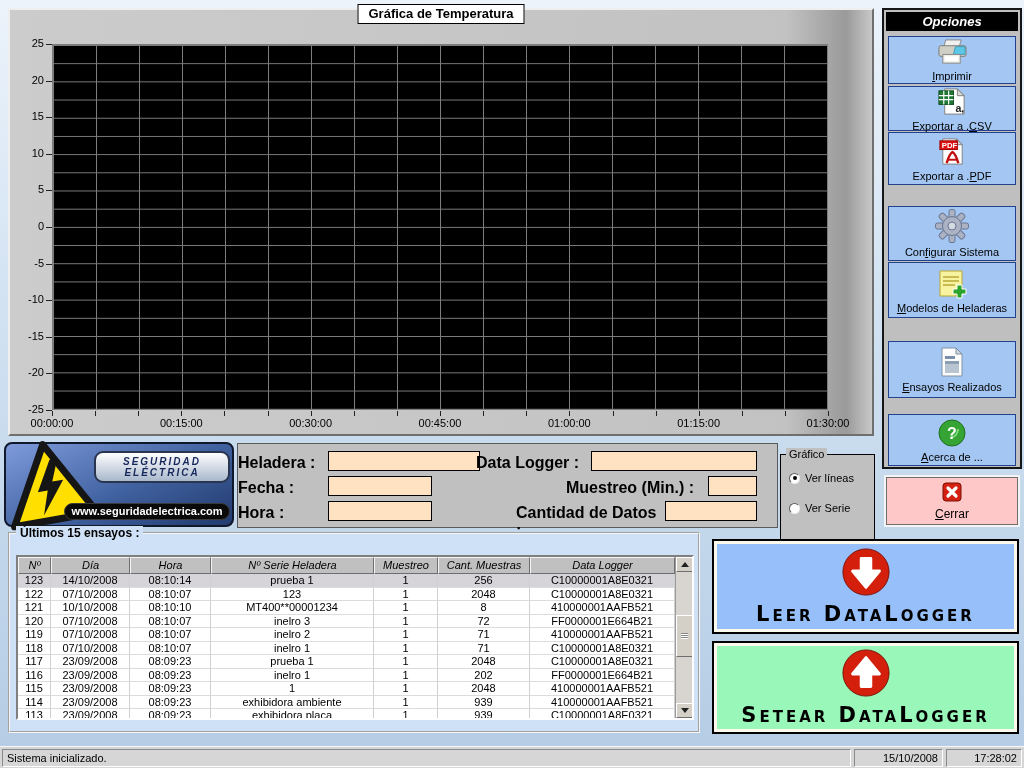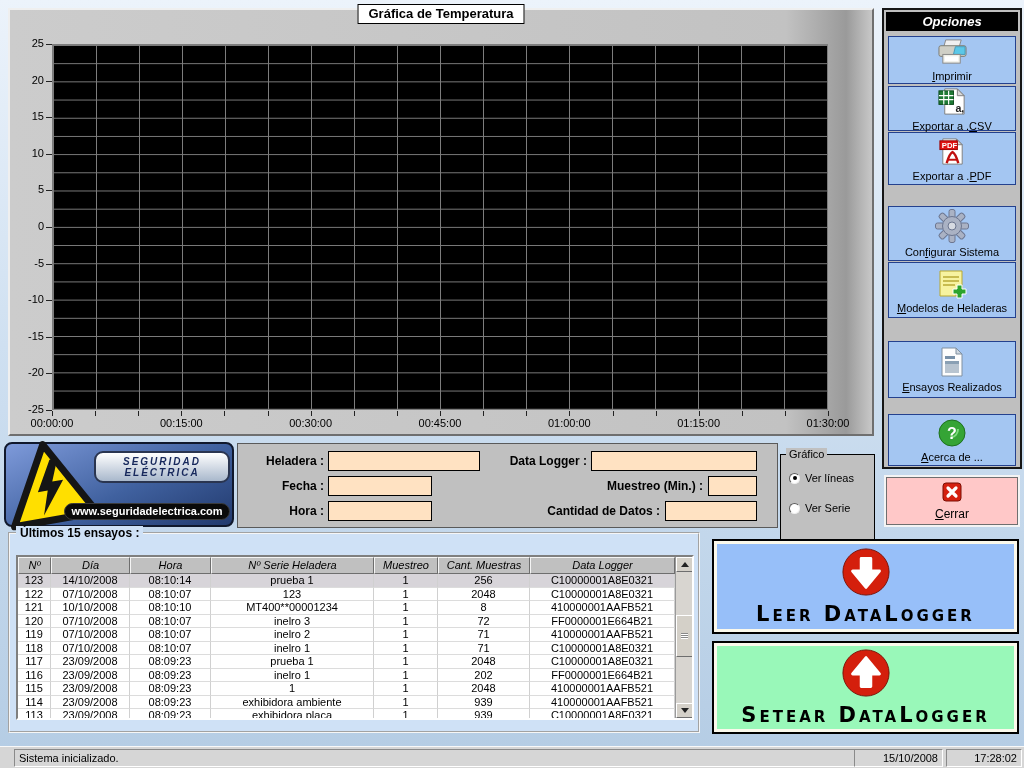--- a/index.html
+++ b/index.html
@@ -61,21 +61,21 @@
     background:linear-gradient(#ffffff,#a9b8cc); border:2px solid #2a3550;
     border-radius:9px; padding:3px 2px; text-align:center; }
   .logo-line { font-weight:bold; font-size:10px; letter-spacing:2px; color:#17285c;font-style:italic; }
   .logo-url { position:absolute; left:58px; top:59px; width:166px; height:17px;
     background:#0a0a0a; border:1px solid #3a3a3a; border-radius:9px;
     color:#fff; font-weight:bold; font-size:11px; text-align:center; line-height:15px; }
 
   
   .form-panel { position:absolute; left:237px; top:443px; width:541px; height:85px;
     background:#c0c0c0; border:1px solid #5a5a5a; }
-  .flabel { position:absolute; font-weight:bold; font-size:12px; text-align:right; }
+  .flabel { position:absolute; font-weight:bold; font-size:16px; }
   .peach { position:absolute; height:20px; background:#ffe2c2; border:1px solid #000;
     font-size:12px; padding:0 3px; }
   .l-heladera { left:0; top:10px; width:86px; }   .i-heladera { left:90px; top:7px;  width:152px; }
   .l-fecha    { left:0; top:35px; width:86px; }   .i-fecha    { left:90px; top:32px; width:104px; }
   .l-hora     { left:0; top:60px; width:86px; }   .i-hora     { left:90px; top:57px; width:104px; }
   .l-dlog     { left:238px; top:10px; width:111px; } .i-dlog  { left:353px; top:7px;  width:166px; }
   .l-muestreo { left:328px; top:35px; width:137px; } .i-muestreo { left:470px; top:32px; width:49px; }
   .l-cant     { left:278px; top:60px; width:144px; } .i-cant  { left:427px; top:57px; width:92px; }
 
   
@@ -137,21 +137,21 @@
   .bb-setear { top:641px; height:93px; background:#99f8b9; }
   .bigbtn .bb-label { font-family:"DejaVu Sans",sans-serif; font-weight:bold;
     font-size:21px; font-variant:small-caps; letter-spacing:3px; }
 
   
   .statusbar { position:absolute; left:0; top:746px; width:1024px; height:22px;
     background:#d6d6d6; border-top:1px solid #f8f8f8; }
   .sb-panel { position:absolute; top:2px; height:18px; background:#d6d6d6;
     border:1px solid; border-color:#8a8a8a #ffffff #ffffff #8a8a8a;
     font-size:11px; line-height:16px; padding:0 4px; }
-  .sb-msg  { left:2px;   width:849px;margin-left:12px; }
+  .sb-msg  { left:2px;   width:849px; }
   .sb-date { left:854px; width:89px; text-align:right; }
   .sb-time { left:946px; width:76px; text-align:right; }
 
   u { text-decoration:underline; }
 </style>
 </head>
 <body>
 
 <div id="screen">
 

